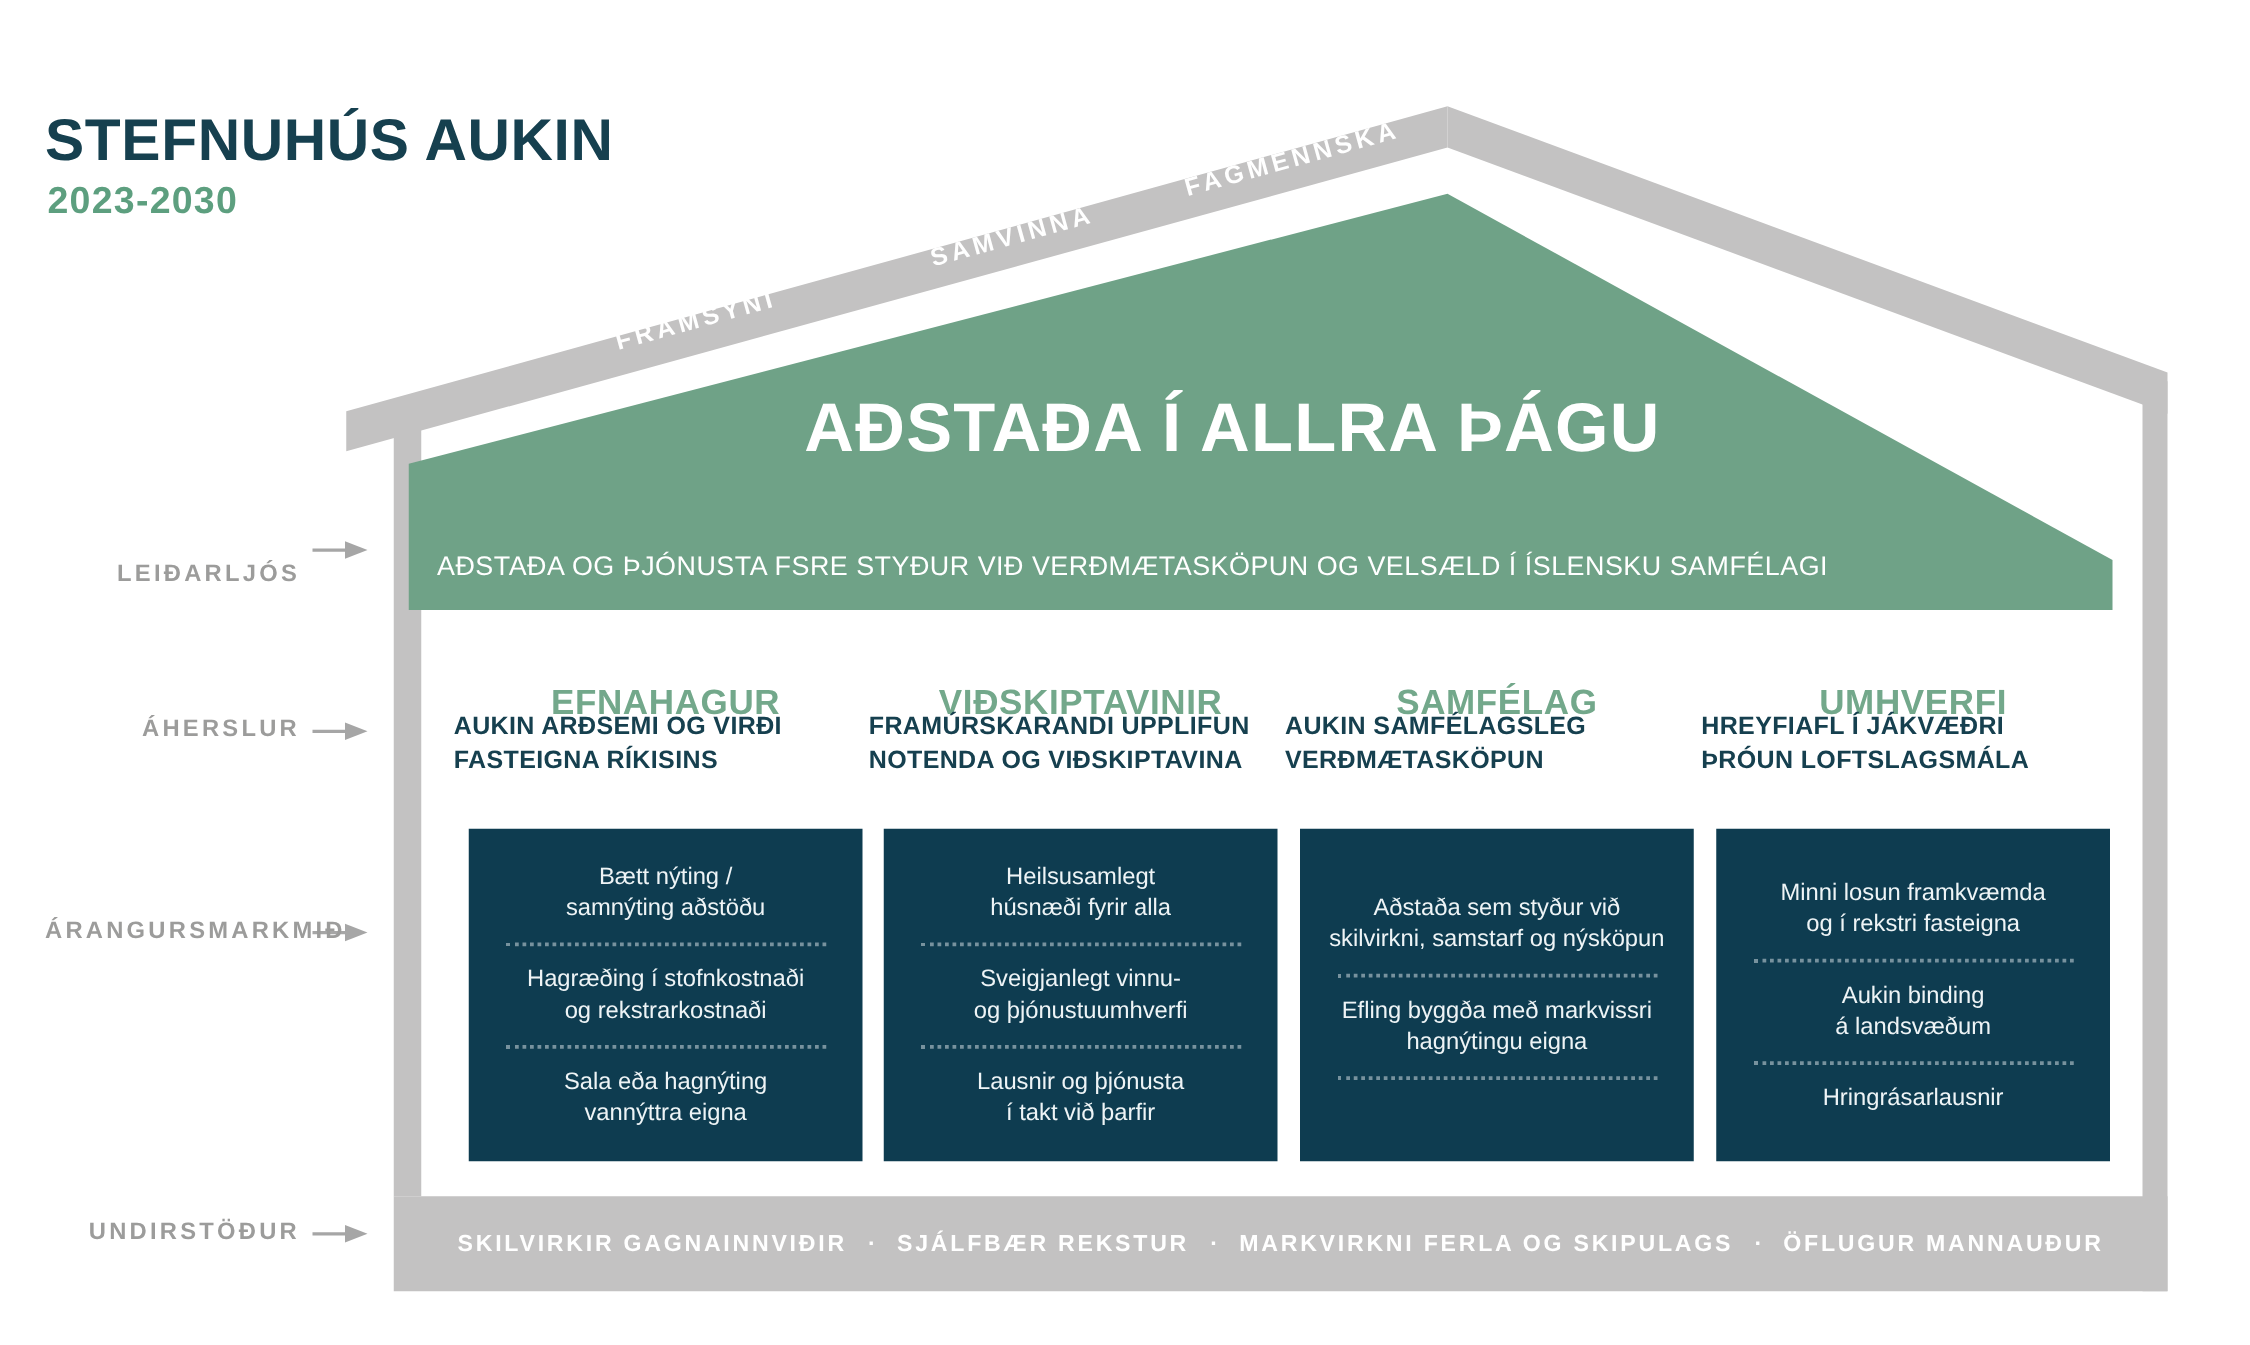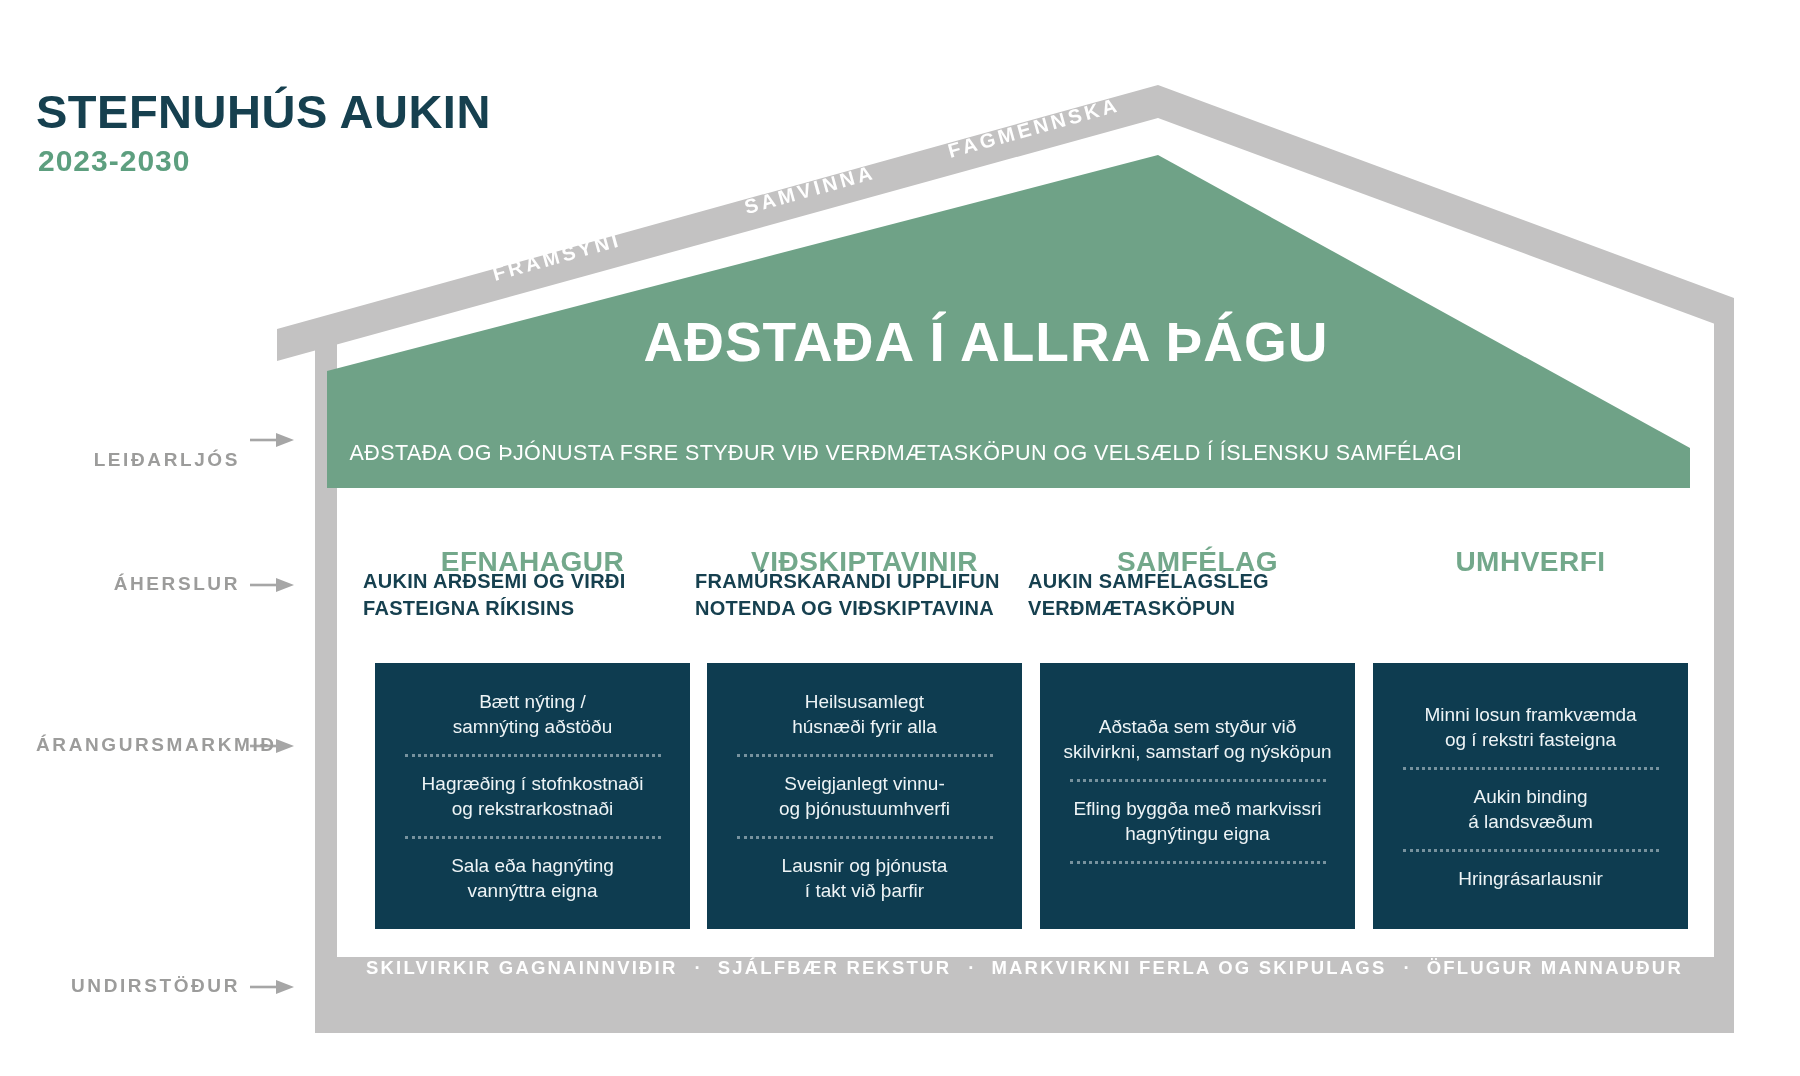--- a/index.html
+++ b/index.html
@@ -39,21 +39,21 @@
 
   .pillar-title{position:absolute;top:546px;width:315px;text-align:center;font-size:28px;font-weight:bold;color:var(--heading-green);letter-spacing:0.5px;white-space:nowrap;}
   .pillar-subtitle{position:absolute;top:568px;width:340px;font-size:20px;line-height:27px;font-weight:bold;color:var(--dark-teal);letter-spacing:0.3px;white-space:pre-line;}
   .goal-box{position:absolute;top:663px;width:315px;height:266px;background:var(--box-teal);display:flex;flex-direction:column;align-items:center;justify-content:center;box-sizing:border-box;}
   .goal{color:#eef4f6;font-size:19px;line-height:25px;text-align:center;white-space:pre-line;}
   .divider{width:256px;border-top:3px dotted rgba(206,216,222,0.55);margin:15px 0 14px 0;}
 
   .p1{left:375px;} .p2{left:707px;} .p3{left:1040px;} .p4{left:1373px;}
   .s1{left:363px;} .s2{left:695px;} .s3{left:1028px;} .s4{left:1361px;}
 
-  .foundation{position:absolute;left:315px;top:957px;width:1419px;height:76px;display:flex;justify-content:center;color:#fff;font-weight:bold;font-size:18.5px;letter-spacing:2.2px;white-space:nowrap;}
+  .foundation{position:absolute;left:315px;top:957px;width:1419px;height:76px;display:flex;align-items:center;justify-content:center;color:#fff;font-weight:bold;font-size:18.5px;letter-spacing:2.2px;white-space:nowrap;}
   .foundation .dot{margin:0 17px;letter-spacing:0;}
 </style>
 </head>
 <body>
 
 <div class="canvas">
 
   <svg class="layer" width="1800" height="1076" viewBox="0 0 1800 1076">
     <polygon class="shape-gray" points="277,329 1158,85 1158,118 277,361"></polygon>
     <polygon class="shape-gray" points="1158,85 1734,298 1734,331 1158,118"></polygon>
@@ -129,20 +129,22 @@
   <div class="goal-box p3">
     <div class="goal">Aðstaða sem styður við
 skilvirkni, samstarf og nýsköpun</div>
     <div class="divider"></div>
     <div class="goal">Efling byggða með markvissri
 hagnýtingu eigna</div>
     <div class="divider"></div>
   </div>
 
   <div class="pillar-title p4">UMHVERFI</div>
+  <div class="pillar-subtitle s4">HREYFIAFL Í JÁKVÆÐRI
+ÞRÓUN LOFTSLAGSMÁLA</div>
   <div class="goal-box p4">
     <div class="goal">Minni losun framkvæmda
 og í rekstri fasteigna</div>
     <div class="divider"></div>
     <div class="goal">Aukin binding
 á landsvæðum</div>
     <div class="divider"></div>
     <div class="goal">Hringrásarlausnir</div>
   </div>
 

